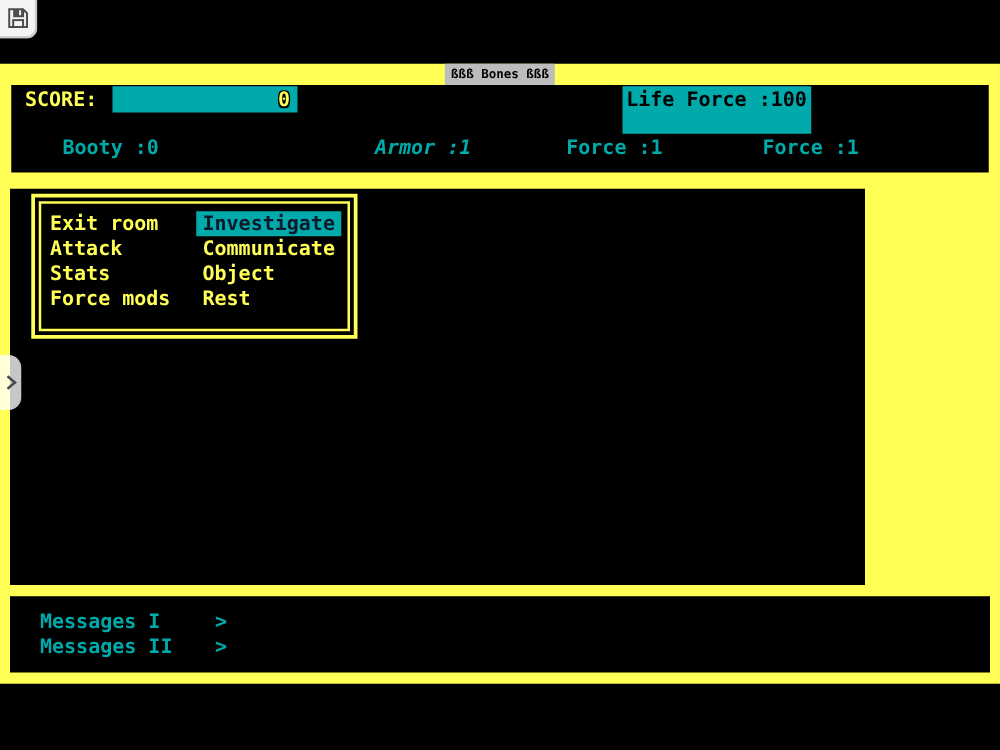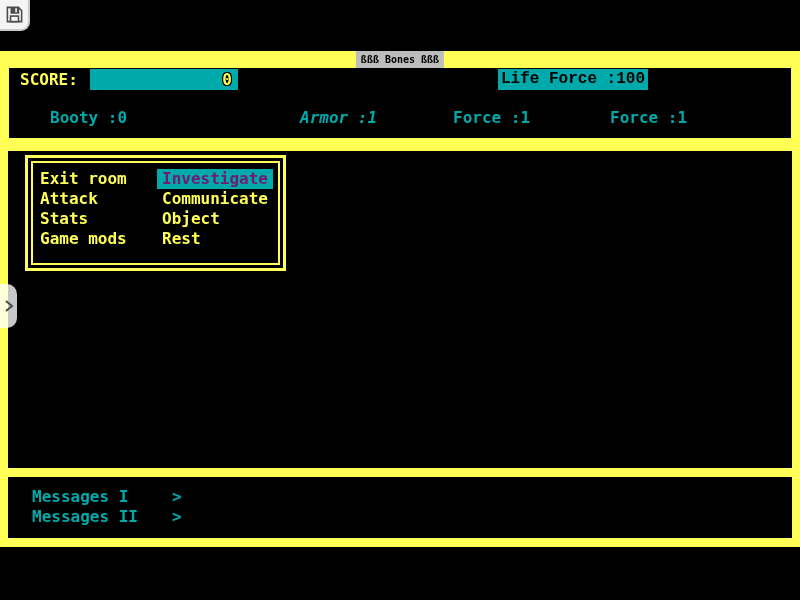--- a/index.html
+++ b/index.html
@@ -45,49 +45,49 @@
   .score-bar{
     position:absolute;left:81px;top:1px;width:148px;height:21px;
     background:var(--teal);line-height:21px;font-size:16px;
     text-align:right;padding-right:6px;
   }
   .score-bar .val{
     color:var(--yellow);
     text-shadow:1px 1px 0 #000,-1px -1px 0 #000,1px -1px 0 #000,-1px 1px 0 #000;
   }
   .life-force{
-    position:absolute;left:489px;top:1px;height:21px;line-height:21px;
-    background:var(--teal);color:#000;font-size:16px;padding:0 3px;white-space:pre;font-family:Liberation Mono, monospace;
+    position:absolute;left:489px;top:1px;height:38px;line-height:21px;
+    background:var(--teal);color:#000;font-size:16px;padding:0 3px;white-space:pre;
   }
   .stat{position:absolute;top:41px;color:var(--teal);font-size:16px;line-height:18px;white-space:pre;}
   .stat.booty{left:41px;}
   .stat.armor{left:291px;font-style:italic;}
   .stat.force{left:444px;}
   .stat.floor{left:601px;}
   
   .viewport{
-    position:absolute;left:8px;top:100px;width:784px;height:317px;
+    position:absolute;left:8px;top:100px;width:684px;height:317px;
     background:var(--black);
   }
   .menu-box{
     position:absolute;left:17px;top:4px;width:261px;height:116px;
     border:3px solid var(--yellow);padding:3px;
   }
   .menu-inner{
     width:100%;height:100%;border:2px solid var(--yellow);position:relative;
   }
   .menu-col{position:absolute;top:6px;}
   .menu-col.left{left:7px;}
   .menu-col.right{left:129px;}
   .menu-item{
     height:20px;line-height:20px;color:var(--yellow);
     font-size:16px;white-space:pre;cursor:pointer;width:max-content;
   }
   .menu-item.selected{
-    background:var(--teal);color:#701a75;
+    background:var(--teal);color:#0f172a;
     padding:0 5px;margin-left:-5px;
   }
   
   .drawer-tab{
     position:absolute;left:0;top:284px;width:17px;height:44px;
     background:rgba(255,255,255,0.78);
     border-radius:0 10px 10px 0;
     display:flex;align-items:center;justify-content:center;
     cursor:pointer;z-index:6;
   }
@@ -133,21 +133,21 @@
     <span class="stat floor">Force :1</span>
   </div>
 
   <div class="viewport">
     <div class="menu-box">
       <div class="menu-inner">
         <div class="menu-col left">
           <div class="menu-item">Exit room</div>
           <div class="menu-item">Attack</div>
           <div class="menu-item">Stats</div>
-          <div class="menu-item">Game mods</div>
+          <div class="menu-item">Force mods</div>
         </div>
         <div class="menu-col right">
           <div class="menu-item selected">Investigate</div>
           <div class="menu-item">Communicate</div>
           <div class="menu-item">Object</div>
           <div class="menu-item">Rest</div>
         </div>
       </div>
     </div>
   </div>

